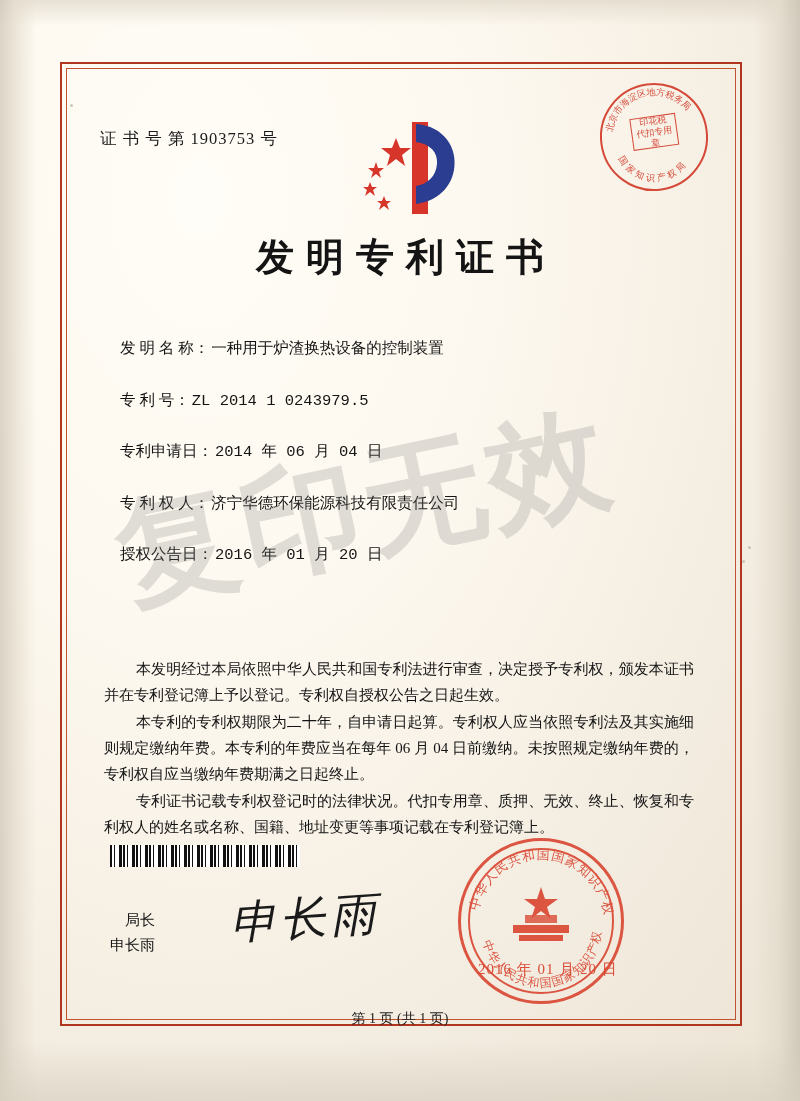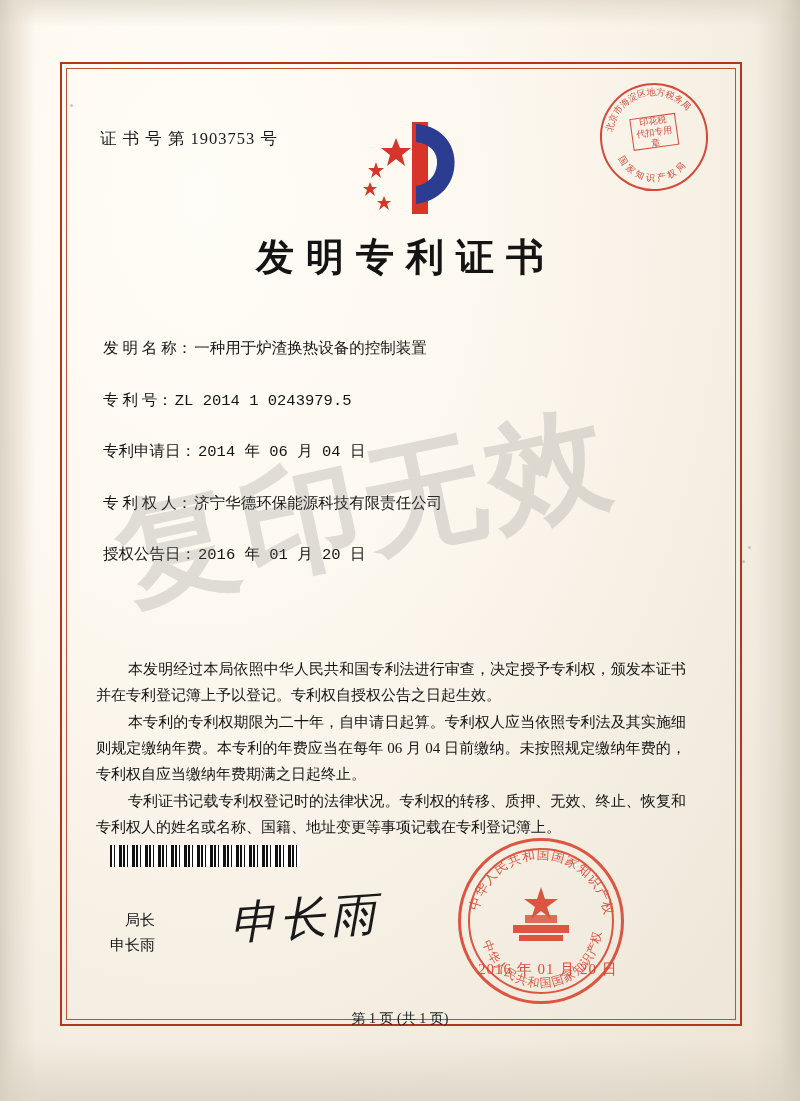--- a/index.html
+++ b/index.html
@@ -54,28 +54,28 @@
     position:absolute;left:0;top:0;width:104px;height:104px;
     font-size:8.5px;letter-spacing:0px;
   }
   .seal-box{
     position:absolute;left:30px;top:31px;width:44px;height:30px;border:1.4px solid #d33b2a;
     display:flex;align-items:center;justify-content:center;text-align:center;
     font-size:9px;line-height:11px;
   }
 
   
-  .fields{position:absolute;left:103px;top:338px;width:600px;}
+  .fields{position:absolute;left:120px;top:338px;width:600px;}
   .field{display:flex;align-items:baseline;margin-bottom:30.5px;font-size:15.5px;color:#141414;}
   .f-label{white-space:nowrap;}
   .f-value{margin-left:2px;white-space:nowrap;font-family:Liberation Mono, monospace;}
 
   
   .body-text{
-    position:absolute;left:96px;top:656px;width:590px;
+    position:absolute;left:104px;top:656px;width:590px;
     font-size:15px;line-height:26px;color:#141414;text-align:justify;
   }
   .body-text p{margin:0 0 1px 0;text-indent:32px;}
 
   
   .barcode{
     position:absolute;left:110px;top:845px;width:190px;height:22px;
     background:repeating-linear-gradient(90deg,#111 0 2px,#fff 2px 4px,#111 4px 5px,#fff 5px 9px,#111 9px 12px,#fff 12px 13px);
   }
 
@@ -178,21 +178,21 @@
     </div>
     <div class="field">
       <span class="f-label">授权公告日：</span>
       <span class="f-value">2016 年 01 月 20 日</span>
     </div>
   </div>
 
   <div class="body-text">
     <p>本发明经过本局依照中华人民共和国专利法进行审查，决定授予专利权，颁发本证书并在专利登记簿上予以登记。专利权自授权公告之日起生效。</p>
     <p>本专利的专利权期限为二十年，自申请日起算。专利权人应当依照专利法及其实施细则规定缴纳年费。本专利的年费应当在每年 06 月 04 日前缴纳。未按照规定缴纳年费的，专利权自应当缴纳年费期满之日起终止。</p>
-    <p>专利证书记载专利权登记时的法律状况。专利权的转移、质押、无效、终止、恢复和专利权人的姓名或名称、国籍、地址变更等事项记载在专利登记簿上。</p>
+    <p>专利证书记载专利权登记时的法律状况。代扣专用章、质押、无效、终止、恢复和专利权人的姓名或名称、国籍、地址变更等事项记载在专利登记簿上。</p>
   </div>
 
   <div class="barcode"></div>
 
   <div class="sig-label">
     <div>局长</div>
     <div>申长雨</div>
   </div>
   <div class="sig-hand">申长雨</div>
 

